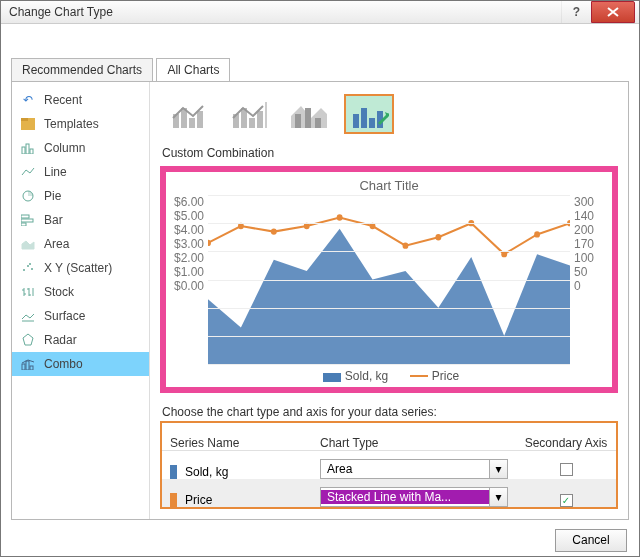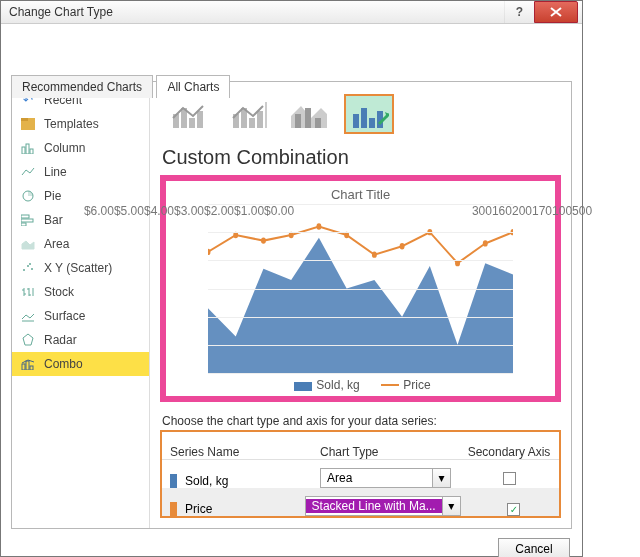--- a/index.html
+++ b/index.html
@@ -1,41 +1,41 @@
 <!DOCTYPE html>
 <html><head>
 <meta charset="utf-8">
 <style>
   * { box-sizing: border-box; font-family: "Segoe UI", Tahoma, sans-serif; font-size: 12px; }
   body { margin: 0; background: #fff; }
-  .window { width: 583px; height: 557px; border: 1px solid #777; background: #fff; display: flex; flex-direction: column; position: relative; gap: 27px; }
+  .window { width: 640px; height: 557px; border: 1px solid #777; background: #fff; display: flex; flex-direction: column; position: relative; gap: 27px; }
   .titlebar { height: 28px; background: linear-gradient(#fdfdfd, #eaeaea); border-bottom: 1px solid #ccc; display: flex; align-items: center; padding: 0 0 0 8px; }
   .titlebar .title { flex: 1; font-size: 12px; color: #333; }
   .titlebar .wbtns { display: flex; height: 22px; margin-right: 4px;}
   .wbtn { width: 30px; height: 22px; display: flex; align-items: center; justify-content: center; color: #555; border-left:1px solid rgba(0,0,0,.05);}
   .wbtn.close { background: linear-gradient(#e46a5d,#c8412f); color: #fff; border-radius: 0 2px 0 0; border:1px solid #a23; width:44px;}
   .wbtn.help { font-weight:bold;}
   .body { flex: 1; display: flex; flex-direction: column; padding: 6px 10px 10px 10px; }
   .tabs { position:relative; height: 24px;}
-  .tab { display:inline-block; padding: 4px 10px; border:1px solid #b8b8b8; border-bottom:none; background:#f3f3f3; color:#333; position:relative; top:18px; }
+  .tab { display:inline-block; padding: 4px 10px; border:1px solid #b8b8b8; border-bottom:none; background:#f3f3f3; color:#333; position:relative; top:1px; }
   .tab.active { background:#fff; z-index:2; }
   .tabframe { border:1px solid #b8b8b8; flex:1; display:flex; min-height:0; }
   .sidebar { width: 138px; border-right:1px solid #ddd; padding: 6px 0; }
   .sitem { height: 24px; padding: 0 8px; display:flex; align-items:center; gap:8px; color:#444; cursor:default;}
-  .sitem.selected { background:#fde047; }
+  .sitem.selected { background:#7dd3fc; }
   .sitem .sicon { width:16px; height:16px; display:flex; align-items:center; justify-content:center; color:#6a8; font-size:12px;}
   .content { flex:1; display:flex; flex-direction:column; padding:10px; min-width:0;}
   .thumbrow { display:flex; gap:10px; padding: 2px 4px 10px 4px;}
   .thumb { width:50px; height:40px; border:1px solid transparent; display:flex; align-items:center; justify-content:center; }
   .thumb.sel { border:2px solid #e78a3a; background:#bfead5; padding:2px;}
-  .sect-title { font-size:20px; color:#333; margin: 2px 0 6px 2px; font-weight:normal;}
+  .sect-title { font-size:12px; color:#333; margin: 2px 0 6px 2px; font-weight:normal;}
   .chartbox { border:6px solid #ec4899; padding:6px 8px 4px 8px; margin-bottom:6px;}
   .chart-title { text-align:center; color:#666; font-size:13px; margin-bottom:2px;}
   .plot { position:relative; height:170px; display:flex;}
-  .yleft, .yright { width:34px; display:flex; flex-direction:row; justify-content:center; font-size:10px; color:#777; }
+  .yleft, .yright { width:34px; display:flex; flex-direction:column; justify-content:flex-start; font-size:10px; color:#777; }
   .yleft { text-align:right; padding-right:4px;}
   .yright { text-align:left; padding-left:4px;}
   .plotarea { flex:1; position:relative; border-bottom:1px solid #ccc; }
   .plotarea .hline { position:absolute; left:0; right:0; border-top:1px solid #eee;}
   .legend { text-align:center; padding:4px 0 0 0; font-size:10px; color:#555;}
   .legend .sw { display:inline-block; width:18px; height:9px; vertical-align:middle; margin:0 4px;}
   .legend .sw.area { background:#4a7db5;}
   .legend .sw.line { background:none; border-top:2px solid #e78a3a; height:0; position:relative; top:-1px;}
   .chooser-label { font-size:12px; color:#333; margin:6px 0 2px 2px;}
   .series-box { border:2px solid #e78a3a; }
@@ -267,21 +267,21 @@
                   <circle cx="202.9090909090909" cy="48" r="3" fill="#e78a3a"></circle>
                   <circle cx="236.72727272727272" cy="40" r="3" fill="#e78a3a"></circle>
                   <circle cx="270.54545454545456" cy="26.666666666666657" r="3" fill="#e78a3a"></circle>
                   <circle cx="304.3636363636364" cy="56" r="3" fill="#e78a3a"></circle>
                   <circle cx="338.1818181818182" cy="37.33333333333333" r="3" fill="#e78a3a"></circle>
                   <circle cx="372" cy="26.666666666666657" r="3" fill="#e78a3a"></circle>
                 </svg>
               </div>
             <div class="yright" id="yright">
                 <div>300</div>
-                <div>160</div>
+                <div>140</div>
                 <div>200</div>
                 <div>170</div>
                 <div>100</div>
                 <div>50</div>
                 <div>0</div>
               </div>
           </div>
           <div class="legend">
             <span class="sw area"></span><span>Sold, kg</span>
             <span style="display:inline-block;width:12px"></span>

